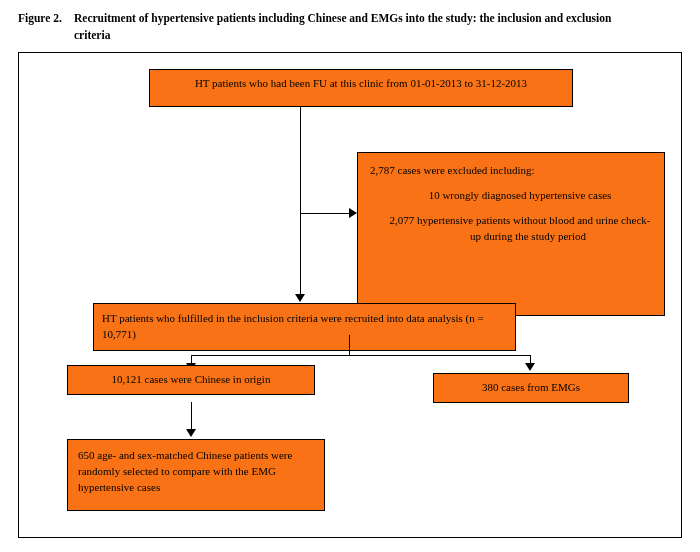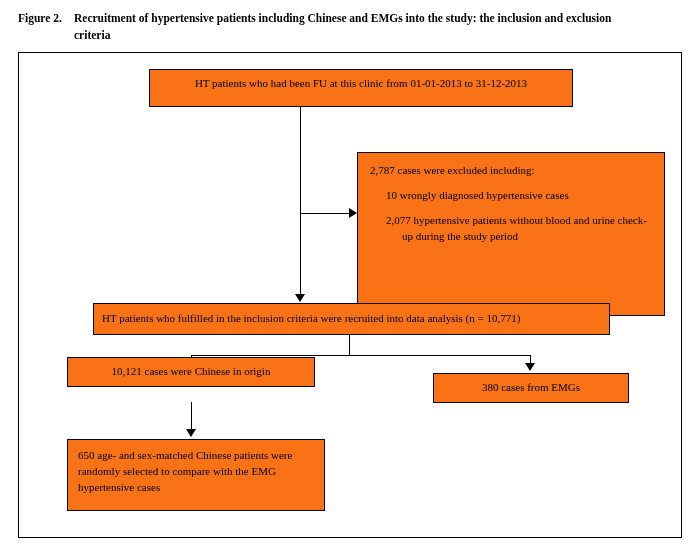--- a/index.html
+++ b/index.html
@@ -90,34 +90,35 @@
   }
   #box-excluded ul {
     margin: 0;
     padding: 0;
     list-style: none;
   }
   #box-excluded li {
     margin: 0 0 9px 16px;
     text-indent: -16px;
     padding-left: 16px;
+    text-align: center;
   }
   #box-excluded li:last-child { margin-bottom: 0; }
 
   #box-included {
     left: 74px;
     top: 250px;
-    width: 517px;
+    width: 423px;
     min-height: 30px;
   }
   #box-included .box-inner { padding: 7px 8px; }
 
   #box-chinese {
     left: 48px;
-    top: 304px;
+    top: 312px;
     width: 248px;
     min-height: 28px;
   }
   #box-chinese .box-inner { padding: 6px 8px; }
 
   #box-emg {
     left: 414px;
     top: 320px;
     width: 196px;
     min-height: 28px;

